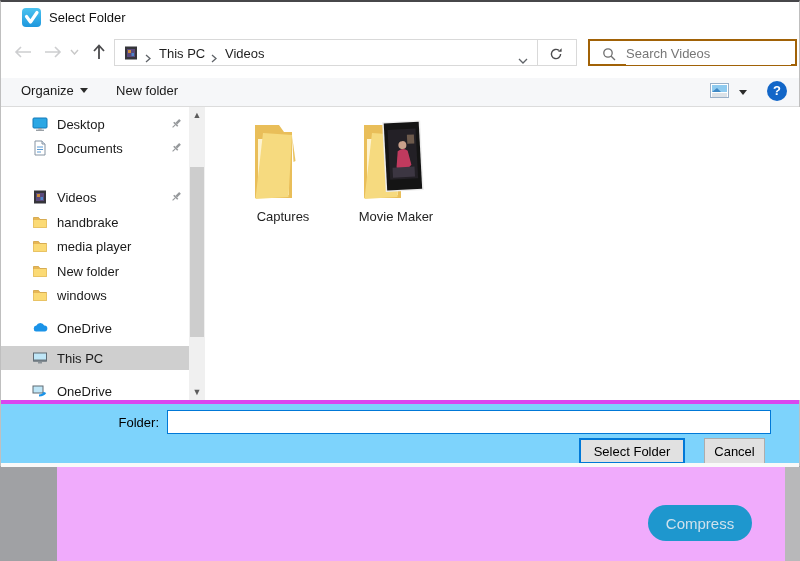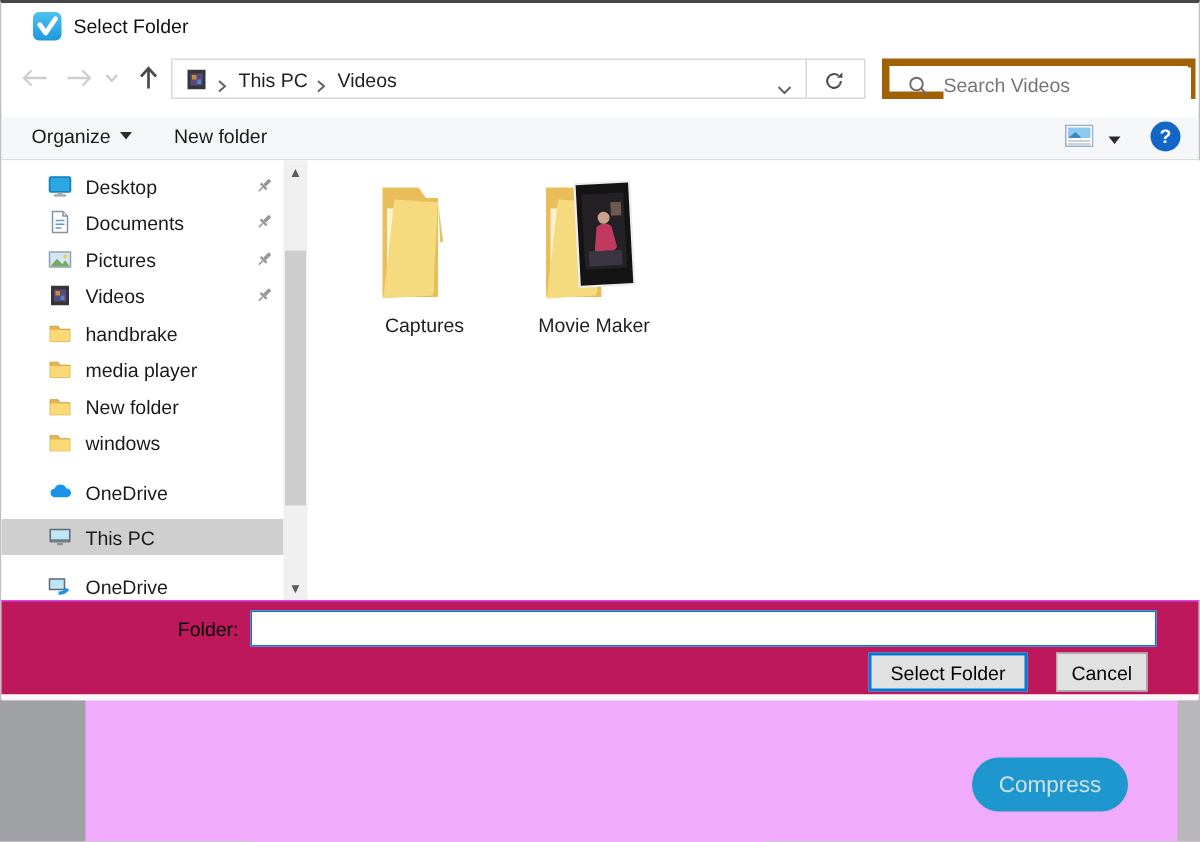--- a/index.html
+++ b/index.html
@@ -18,21 +18,21 @@
   
   .navrow { position:absolute; left:0; top:30px; width:100%; height:40px; background:#fff; }
   .navbtn { position:absolute; top:8px; width:24px; height:24px; display:flex; align-items:center; justify-content:center; }
   .addressbar { position:absolute; left:113px; top:7px; width:463px; height:27px; border:1px solid #d9d9d9; background:#fff; }
   .addr-divider { position:absolute; right:38px; top:0; width:1px; height:25px; background:#d9d9d9; }
   .crumb-icon { position:absolute; left:8px; top:5px; }
   .crumb { position:absolute; top:6px; font-size:13px; color:#1f1f1f; white-space:nowrap; }
   .crumb-sep { position:absolute; top:9px; }
   .addr-chevron { position:absolute; right:48px; top:10px; }
   .refresh-btn { position:absolute; right:7px; top:4px; width:26px; height:19px; display:flex; align-items:center; justify-content:center; }
-  .searchbox { position:absolute; left:587px; top:7px; width:209px; height:27px; border:5px solid #a16207; background:#fff; }
+  .searchbox { position:absolute; left:587px; top:7px; width:209px; height:27px; border:2px solid #a16207; background:#fff; }
   .searchbox svg { position:absolute; left:12px; top:6px; }
   .searchbox input { position:absolute; left:36px; top:1px; width:165px; height:23px; border:none; outline:none;
                      font-size:13px; color:#444; font-family:"Liberation Sans",sans-serif; }
   .searchbox input::placeholder { color:#767676; }
 
   
   .toolbar { position:absolute; left:0; top:76px; width:100%; height:29px; background:#f6f7f9; border-bottom:1px solid #dcdcdc;padding-left:17px; }
   .tool-item { position:absolute; top:5px; font-size:13px; color:#1a1a1a; display:flex; align-items:center; gap:6px; }
   .caret-down { width:0; height:0; border-left:4px solid transparent; border-right:4px solid transparent; border-top:5px solid #2b2b2b; }
   .help-circle { position:absolute; right:12px; top:3px; width:20px; height:20px; border-radius:50%; background:#1266c8;
@@ -50,21 +50,21 @@
   .vscroll { position:absolute; left:188px; top:0; width:16px; height:293px; background:#f0f0f0; }
   .vscroll .arrow { position:absolute; left:0; width:16px; height:16px; color:#5c5c5c; font-size:9px; text-align:center; line-height:16px; }
   .vthumb { position:absolute; left:1px; top:60px; width:14px; height:170px; background:#cdcdcd; }
 
   .files { position:absolute; left:205px; top:0; width:660px; height:293px; background:#fff; }
   .tile { position:absolute; top:8px; width:110px; height:215px; text-align:center; }
   .tile .ficon { display:block; margin:0 auto; }
   .tile .flabel { display:block; margin-top:2px; font-size:13px; color:#1f1f1f; }
 
   
-  .footer { position:absolute; left:0; top:398px; width:100%; height:63px; background:#be185d; border-top:1px solid #d946ef; }
+  .footer { position:absolute; left:0; top:398px; width:100%; height:63px; background:#7dd3fc; border-top:4px solid #d946ef; }
   .footer-strip { position:absolute; left:0; top:461px; width:100%; height:5px; background:#f9f9f9; }
   .folder-label { position:absolute; left:100px; top:11px; width:58px; text-align:right; font-size:13px; color:#000; }
   .folder-input { position:absolute; left:166px; top:6px; width:604px; height:24px; border:1px solid #0078d7;
                   font-size:13px; padding:0 6px; outline:none; font-family:"Liberation Sans",sans-serif; }
   .btn { position:absolute; top:34px; height:26px; font-size:13px; color:#000; background:#e1e1e1;
          display:flex; align-items:center; justify-content:center; font-family:"Liberation Sans",sans-serif; }
   .btn-primary { left:578px; width:106px; border:2px solid #0078d7; }
   .btn-cancel { left:703px; width:61px; border:1px solid #adadad; }
 
   
@@ -210,35 +210,20 @@
           <span class="slabel">Documents</span>
           <span class="pin"><svg width="14" height="14" viewBox="0 0 16 16">
                 <g transform="rotate(45 8 8)" fill="#95989b">
                   <rect x="6.6" y="1.5" width="2.8" height="6"></rect>
                   <rect x="4.8" y="7.5" width="6.4" height="1.8"></rect>
                   <rect x="7.4" y="9.3" width="1.2" height="4.2"></rect>
                 </g>
               </svg></span>
         </div>
 
-        <div class="side-row" style="top:54px">
-          <span class="sicon"><svg width="16" height="16" viewBox="0 0 16 16">
-                <rect x="1" y="3" width="14" height="10" fill="#cfe8f7" stroke="#94a1ad"></rect>
-                <path d="M2 12 l4-4.5 3.5 3.5 2-2.5 2.5 3.5 v0.5 H2 z" fill="#79a85e"></path>
-                <circle cx="11.5" cy="6" r="1.3" fill="#f2c94c"></circle>
-              </svg></span>
-          <span class="slabel">Pictures</span>
-          <span class="pin"><svg width="14" height="14" viewBox="0 0 16 16">
-                <g transform="rotate(45 8 8)" fill="#95989b">
-                  <rect x="6.6" y="1.5" width="2.8" height="6"></rect>
-                  <rect x="4.8" y="7.5" width="6.4" height="1.8"></rect>
-                  <rect x="7.4" y="9.3" width="1.2" height="4.2"></rect>
-                </g>
-              </svg></span>
-        </div>
 
         <div class="side-row" style="top:78px">
           <span class="sicon"><svg width="16" height="16" viewBox="0 0 16 16">
                 <rect x="2" y="1.5" width="12" height="13" fill="#35353a"></rect>
                 <rect x="4" y="4" width="8" height="8" fill="#5a4a7c"></rect>
                 <rect x="5" y="5" width="3" height="3" fill="#c98a3a"></rect>
                 <rect x="8.5" y="8" width="2.5" height="3" fill="#4d86c9"></rect>
               </svg></span>
           <span class="slabel">Videos</span>
           <span class="pin"><svg width="14" height="14" viewBox="0 0 16 16">

